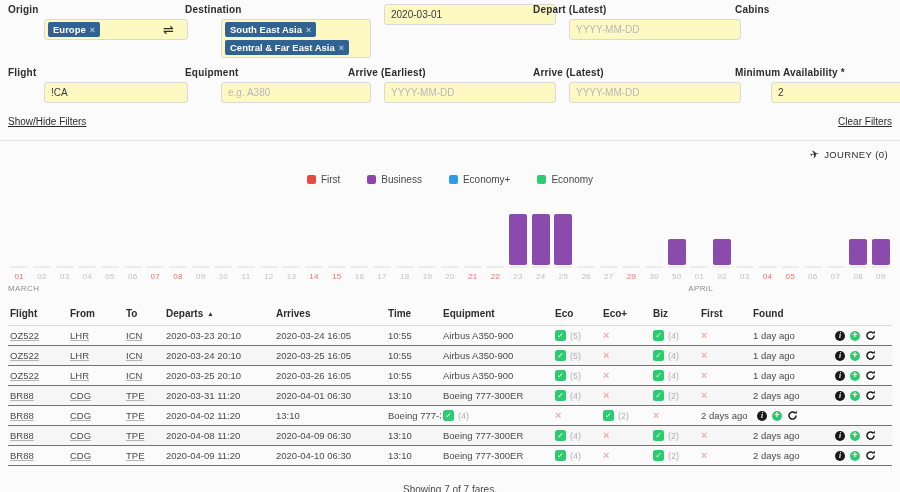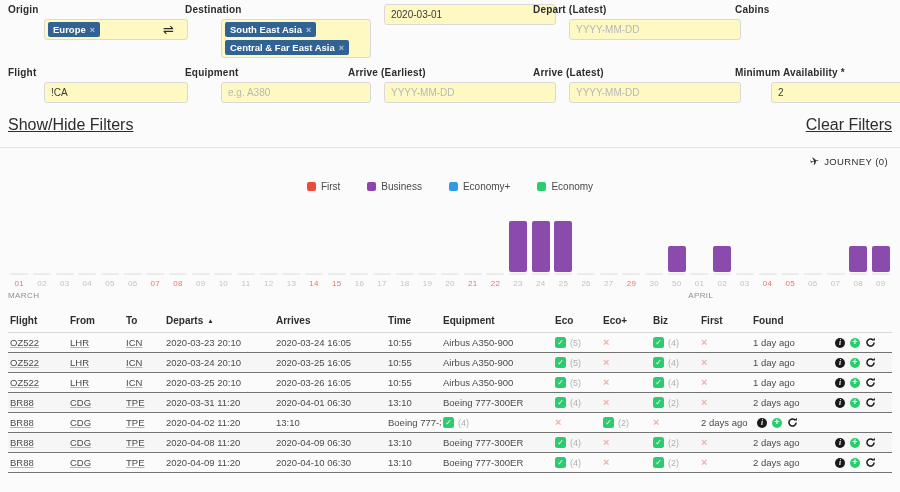--- a/index.html
+++ b/index.html
@@ -33,21 +33,21 @@
   .tag-x { color: #aec6db; font-size: 9px; cursor: pointer; }
   .w-origin { width: 144px; }
   .w-dest { width: 150px; }
   .w-date { width: 172px; }
   .w-last { width: 153px; }
   .swapcol { width: 33px; display: flex; justify-content: center; padding-top: 19px; }
   .swap-icon { font-size: 13px; color: #2d2d2d; line-height: 1; cursor: pointer; }
   .gap1 { width: 13px; } .gap2 { width: 13px; } .gap3 { width: 30px; }
   .spacer-swap { width: 33px; }
   .links-row { display: flex; justify-content: space-between; margin-top: 13px; padding-bottom: 13px; }
-  .flink { font-size: 16px; color: #2d2d2d; text-decoration: underline; cursor: pointer; }
+  .flink { font-size: 10px; color: #2d2d2d; text-decoration: underline; cursor: pointer; }
 
   .divider { border-top: 1px solid #e4e4e4; }
 
   
   .journey-row { display: flex; justify-content: flex-end; align-items: center; gap: 5px; padding: 7px 12px 0 12px; }
   .plane-icon { font-size: 11px; color: #2d2d2d; transform: rotate(-12deg); display: inline-block; }
   .journey-label { font-size: 9.5px; color: #2d2d2d; letter-spacing: .4px; cursor: pointer; }
 
   .legend { display: flex; justify-content: center; gap: 27px; margin-top: 13px; }
   .legend-item { display: flex; align-items: center; gap: 5px; cursor: pointer; }

